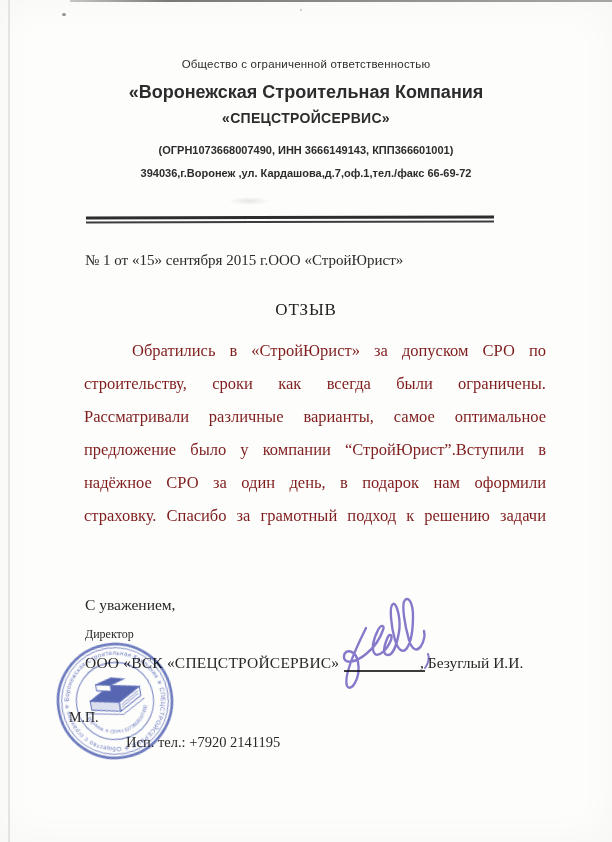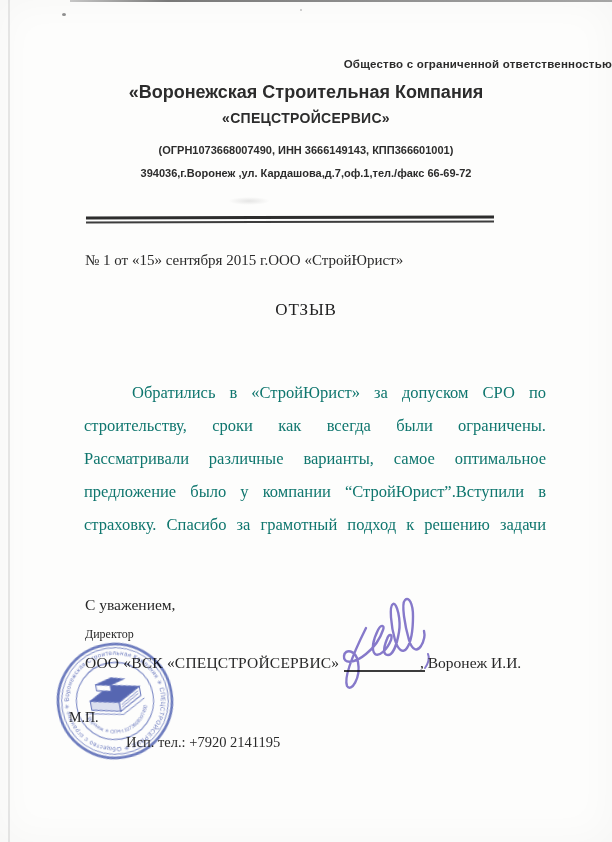--- a/index.html
+++ b/index.html
@@ -18,39 +18,39 @@
     background:#c9c9c9; opacity:.45; }
   .speck { position:absolute; border-radius:50%; }
   .speck1 { left:62px; top:13px; width:4px; height:3px; background:#8f8f8f; }
   .speck2 { left:300px; top:9px; width:2px; height:2px; background:#c0c0c0; }
   .smudge { position:absolute; left:228px; top:197px; width:42px; height:8px;
     background:radial-gradient(ellipse at center, rgba(120,120,120,.18), transparent 70%); }
 
   
   .hdr { position:absolute; left:0; width:100%; text-align:center;
     font-family:"Liberation Sans", sans-serif; color:#2c2c2c; }
-  .org-type   { top:58px;  font-size:11.5px; font-weight:700; letter-spacing:.2px;text-align:right; }
+  .org-type   { top:58px;  font-size:11.5px; font-weight:400; letter-spacing:.2px; }
   .title-1    { top:82px;  font-size:18px;  font-weight:700; }
   .title-2    { top:110px; font-size:14px;  font-weight:700; letter-spacing:.3px; }
   .reg-line   { top:144px; font-size:11px;  font-weight:700; }
   .addr-line  { top:167px; font-size:11px;  font-weight:700; }
 
   .rule { position:absolute; left:86px; top:216px; width:408px; transform:rotate(-0.15deg); }
   .rule .r1 { height:2.6px; background:#2d2d2d; }
   .rule .r2 { height:2px; background:#3d3d3d; margin-top:2.4px; }
 
   
   .ref-row { position:absolute; left:85px; right:66px; top:252px;
     display:flex; font-size:15px; color:#2a2a2a; }
 
   
   .review-title { position:absolute; left:0; width:100%; top:300px; text-align:center;
     font-size:17px; letter-spacing:.8px; color:#222; }
   .body-text { position:absolute; left:84px; top:334px; width:462px;
-    font-size:16.5px; color:#0f766e;margin-top:42px; }
+    font-size:16.5px; color:#7f1d1d; }
   .bl { height:33px; line-height:33px; text-align:justify; text-align-last:justify;
     text-justify:inter-word; white-space:nowrap0; }
   .bl.first { padding-left:48px; }
   .bl.last { text-align-last:left; }
 
   
   .sig-block div { color:#282828; }
   .closing  { position:absolute; left:85px; top:596px; font-size:15.5px; }
   .position { position:absolute; left:85px; top:627px; font-size:12px; }
   .company  { position:absolute; left:85px; top:654px; font-size:15.5px; letter-spacing:.2px; }
@@ -93,29 +93,30 @@
     <span>№ 1 от «15» сентября 2015 г.</span>
     <span>ООО «СтройЮрист»</span>
   </div>
 
   <div class="review-title">ОТЗЫВ</div>
   <div class="body-text">
     <div class="bl first">Обратились в «СтройЮрист» за допуском СРО по</div>
     <div class="bl">строительству, сроки как всегда были ограничены.</div>
     <div class="bl">Рассматривали различные варианты, самое оптимальное</div>
     <div class="bl">предложение было у компании “СтройЮрист”.Вступили в</div>
+    <div class="bl">надёжное СРО за один день, в подарок нам оформили</div>
     <div class="bl">страховку. Спасибо за грамотный подход к решению задачи</div>
   </div>
 
   <div class="sig-block">
     <div class="closing">С уважением,</div>
     <div class="position">Директор</div>
     <div class="company">ООО «ВСК «СПЕЦСТРОЙСЕРВИС»</div>
     <div class="sig-underline"></div>
-    <div class="signer">, Воронеж И.И.</div>
+    <div class="signer">, Безуглый И.И.</div>
     <div class="seal-mark">М.П.</div>
   </div>
 
   <svg class="signature-svg" width="112" height="104" viewBox="0 0 112 104">
     <g fill="none" stroke="#7a6cc8" stroke-width="2.4" stroke-linecap="round" opacity="0.9">
       <path d="M 36,36 C 28,52 13,84 17,94 C 21,101 31,86 28,70 C 26,58 15,56 14,64 C 13,72 24,72 36,62 C 46,54 51,44 53,38 C 55,33 51,32 48,38 C 43,48 41,58 45,62 C 49,65 57,58 61,48 C 63,42 59,41 57,47 C 53,57 53,63 58,63 C 63,63 67,52 69,40 C 71,28 67,10 63,12 C 59,14 61,34 65,48 C 68,58 73,62 77,56 C 81,50 83,36 83,24 C 83,12 79,4 75,8 C 71,12 75,34 79,48 C 82,58 87,60 91,54 C 94,49 95,43 94,39"></path>
       <path d="M 98,62 C 100,66 98,72 95,76" stroke-width="2"></path>
     </g>
   </svg>
 

